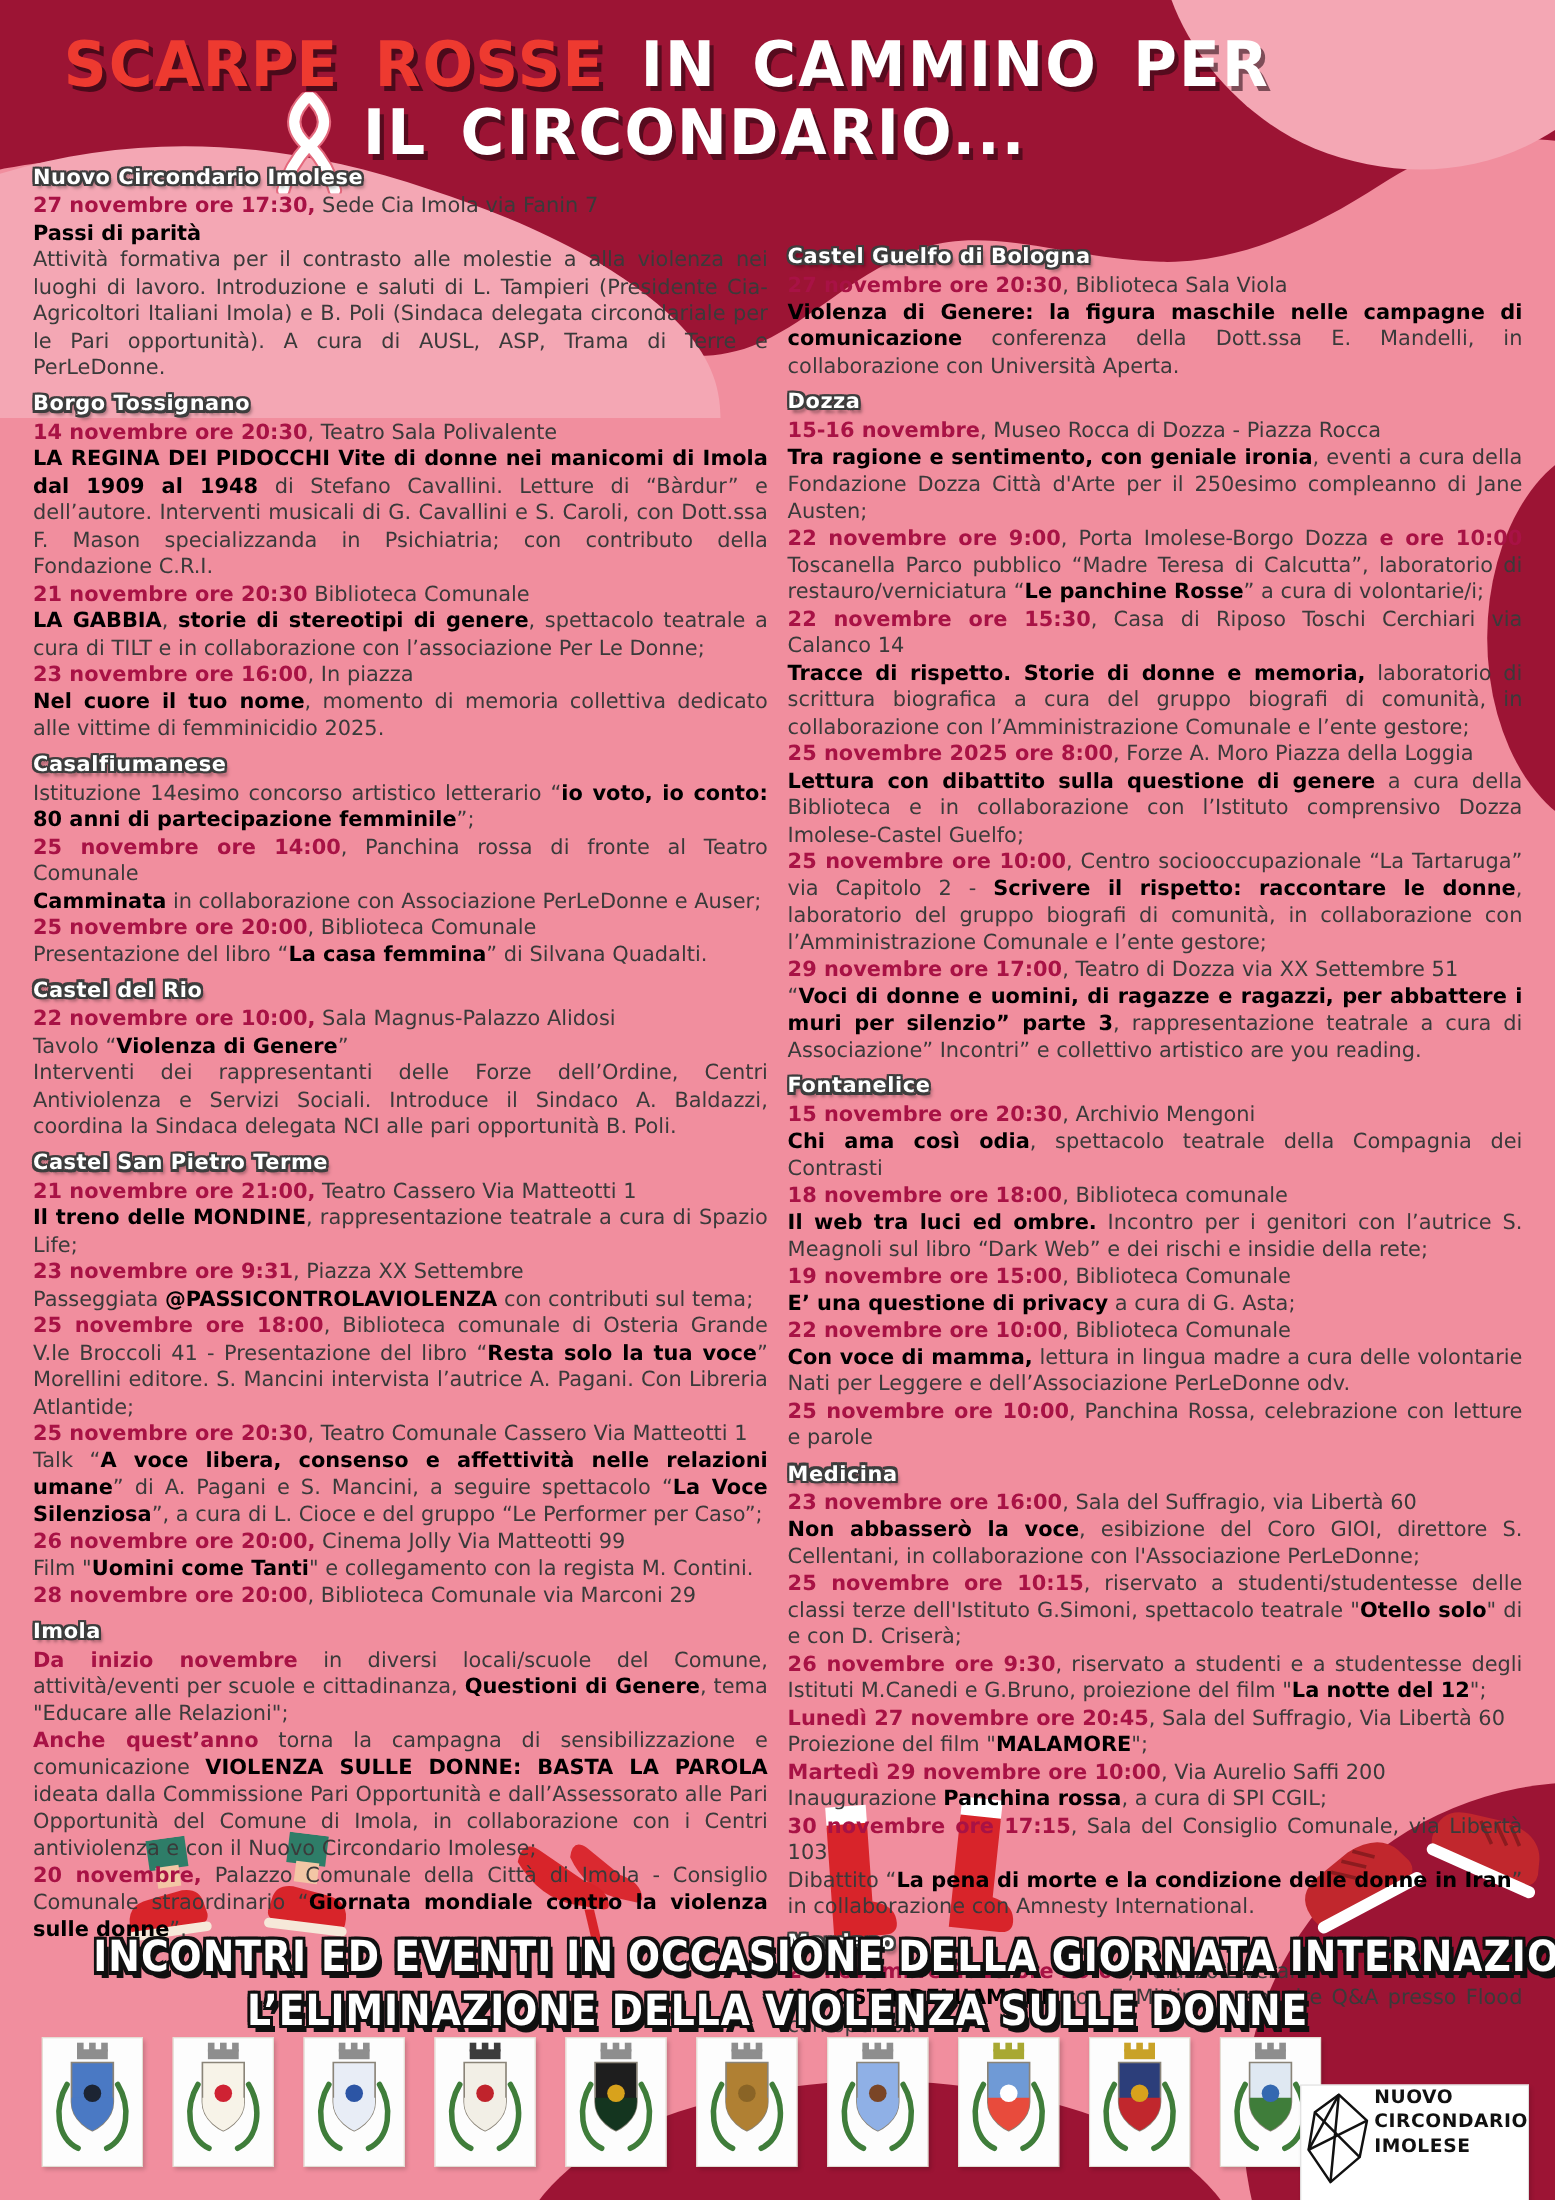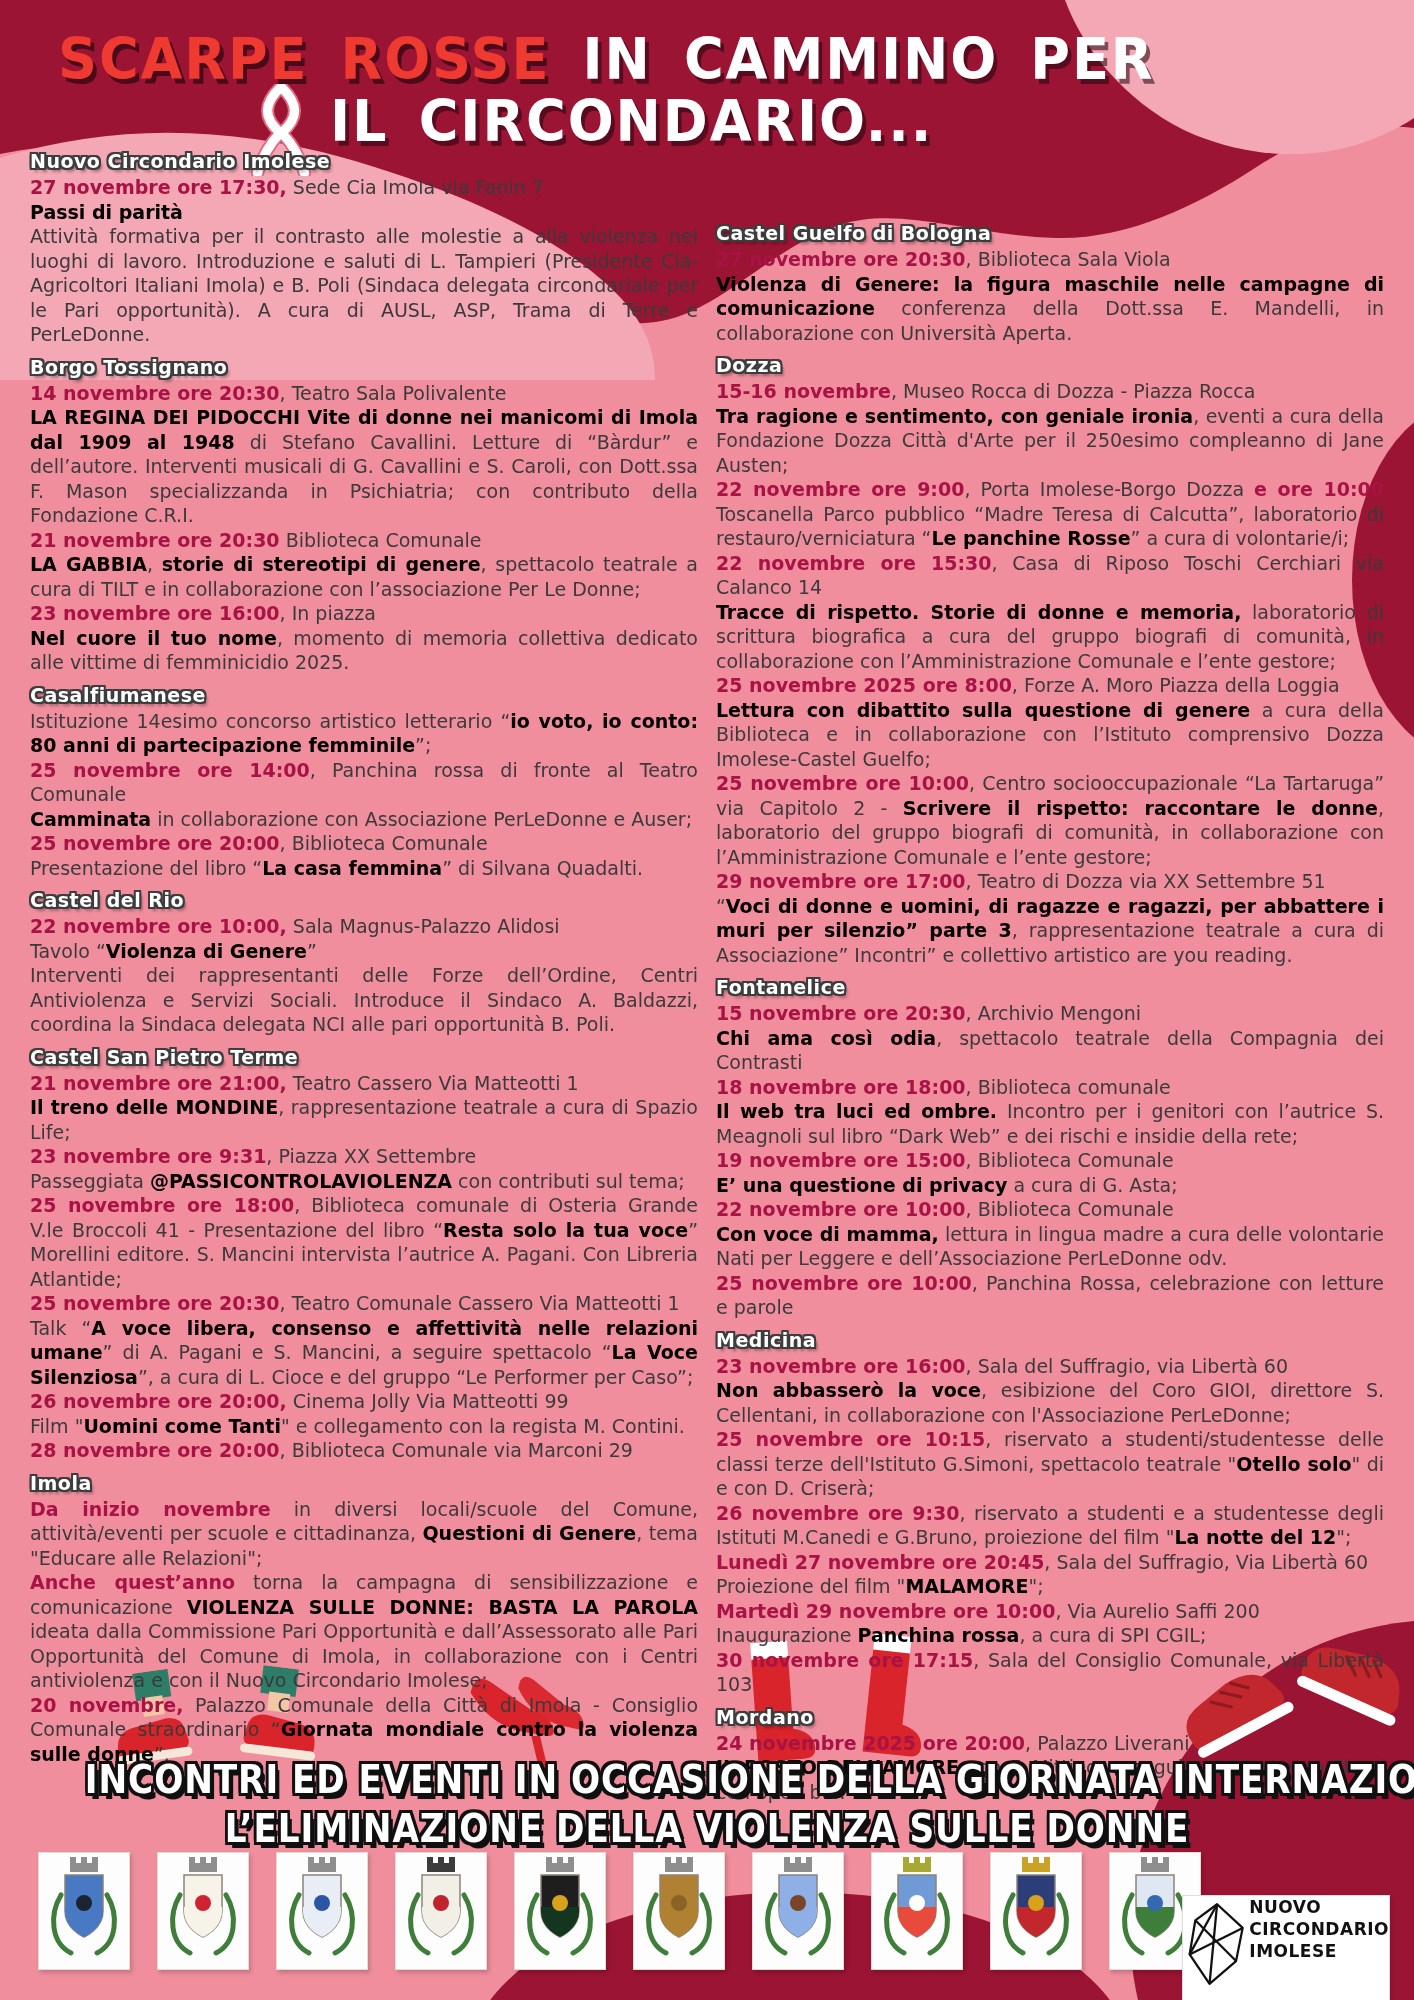--- a/index.html
+++ b/index.html
@@ -182,20 +182,21 @@
         <h2 class="sec-h">Medicina</h2>
         <p class="evt"><span class="run-d">23 novembre ore 16:00</span><span class="run-n">, Sala del Suffragio, via Libertà 60</span></p>
         <p class="evt"><span class="run-b">Non abbasserò la voce</span><span class="run-n">, esibizione del Coro GIOI, direttore S. Cellentani, in collaborazione con l'Associazione PerLeDonne;</span></p>
         <p class="evt"><span class="run-d">25 novembre ore 10:15</span><span class="run-n">, riservato a studenti/studentesse delle classi terze dell'Istituto G.Simoni, spettacolo teatrale "</span><span class="run-b">Otello solo</span><span class="run-n">" di e con D. Criserà;</span></p>
         <p class="evt"><span class="run-d">26 novembre ore 9:30</span><span class="run-n">, riservato a studenti e a studentesse degli Istituti M.Canedi e G.Bruno, proiezione del film "</span><span class="run-b">La notte del 12</span><span class="run-n">";</span></p>
         <p class="evt"><span class="run-d">Lunedì 27 novembre ore 20:45</span><span class="run-n">, Sala del Suffragio, Via Libertà 60</span></p>
         <p class="evt"><span class="run-n">Proiezione del film "</span><span class="run-b">MALAMORE</span><span class="run-n">";</span></p>
         <p class="evt"><span class="run-d">Martedì 29 novembre ore 10:00</span><span class="run-n">, Via Aurelio Saffi 200</span></p>
         <p class="evt"><span class="run-n">Inaugurazione </span><span class="run-b">Panchina rossa</span><span class="run-n">, a cura di SPI CGIL;</span></p>
         <p class="evt"><span class="run-d">30 novembre ore 17:15</span><span class="run-n">, Sala del Consiglio Comunale, via Libertà 103</span></p>
+        <p class="evt"><span class="run-n">Dibattito “</span><span class="run-b">La pena di morte e la condizione delle donne in Iran</span><span class="run-n">” in collaborazione con Amnesty International.</span></p>
       </section>
       <section class="evt-sec">
         <h2 class="sec-h">Mordano</h2>
         <p class="evt"><span class="run-d">24 novembre 2025 ore 20:00</span><span class="run-n">, Palazzo Liverani</span></p>
         <p class="evt"><span class="run-b">IL POSTO DELL’AMORE</span><span class="run-n"> con F. Mittino, a seguire Q&amp;A presso Flood con open bar.</span></p>
       </section>
     </div>
 
   <svg class="shoe" style="left:92px;top:1672px;transform:rotate(-8deg)" width="112" height="100" viewBox="0 0 100 90">
     <rect x="42" y="0" width="32" height="25" style="fill:var(--sock_green)"></rect>

